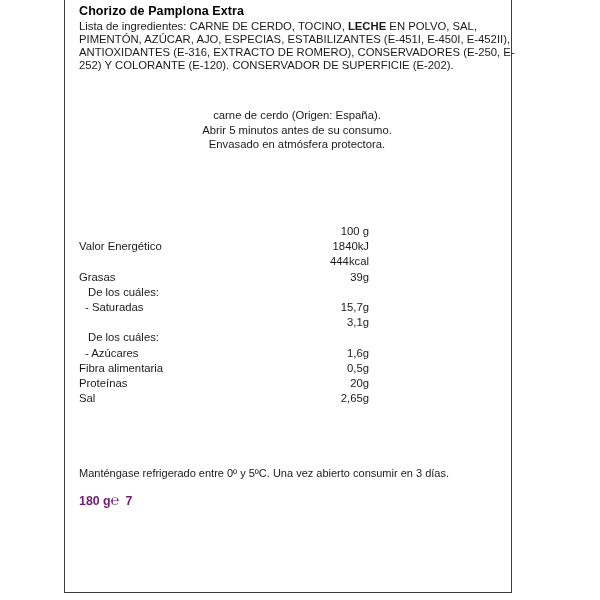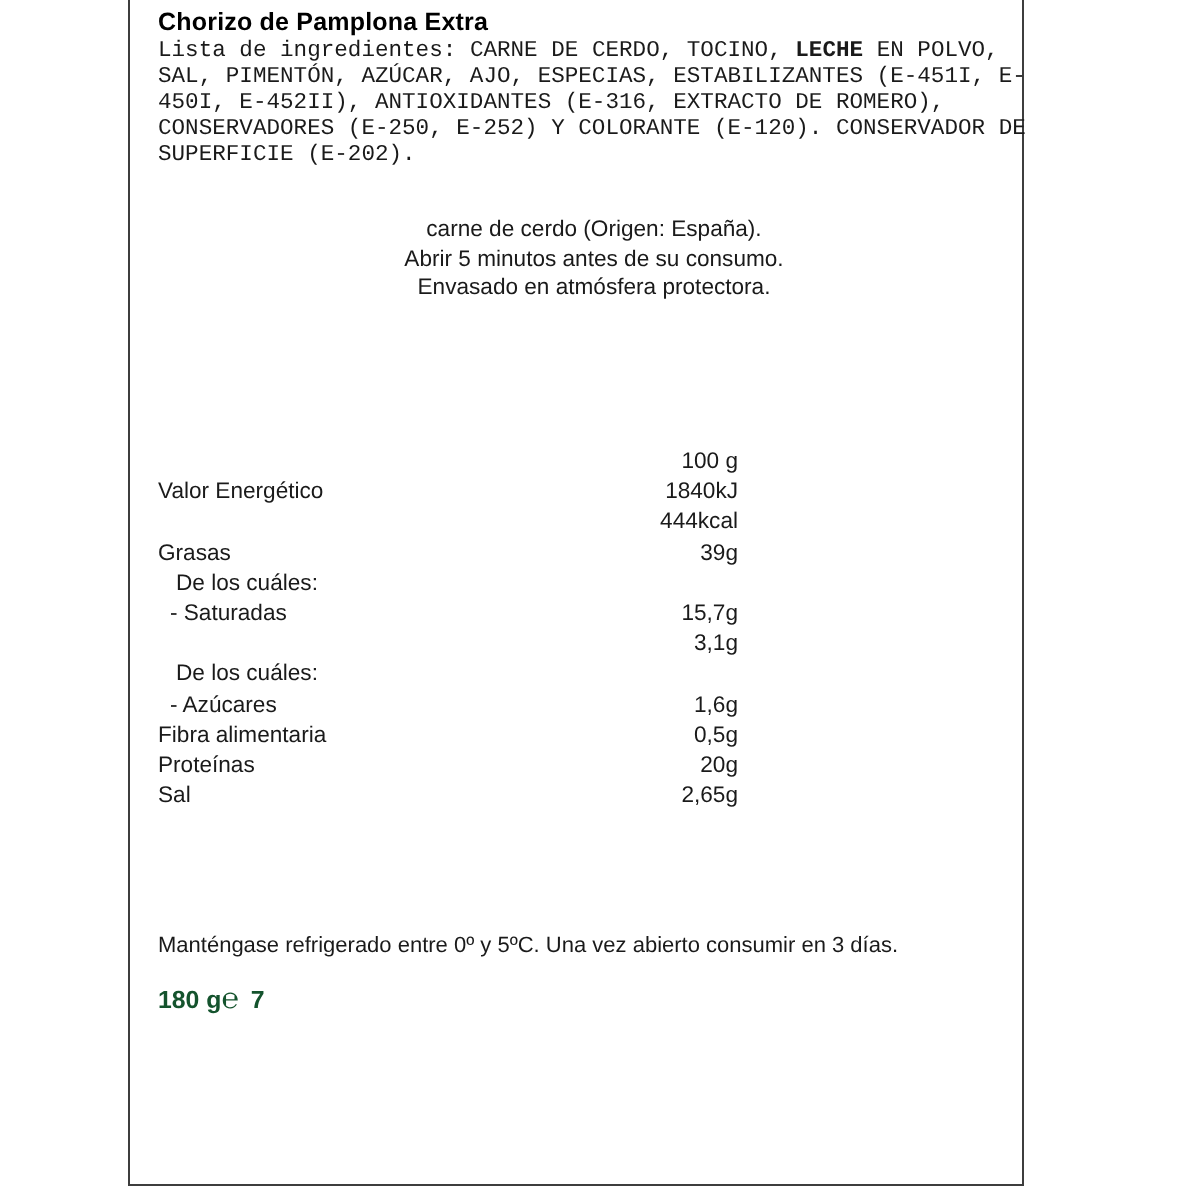--- a/index.html
+++ b/index.html
@@ -47,21 +47,20 @@
 
   .ingredients {
     position: absolute;
     left: 14px;
     top: 20px;
     width: 436px;
     font-size: 11.3px;
     line-height: 13.1px;
     color: #1a1a1a;
     text-align: left;
-    font-family: Liberation Mono, monospace;
   }
   .ingredients b { font-weight: bold; }
 
   .notes {
     position: absolute;
     left: 14px;
     top: 108px;
     width: 436px;
     font-size: 11.3px;
     line-height: 14.6px;
@@ -110,21 +109,21 @@
     color: #1a1a1a;
     white-space: nowrap;
   }
 
   .weight {
     position: absolute;
     left: 14px;
     top: 492px;
     font-size: 12.4px;
     font-weight: bold;
-    color: #14532d;
+    color: #701a75;
     white-space: nowrap;
   }
   .weight .emark {
     font-weight: normal;
     font-size: 14.5px;
     padding: 0 1px 0 0;
   }
   .weight .units { padding-left: 5px; }
 
   .company {

